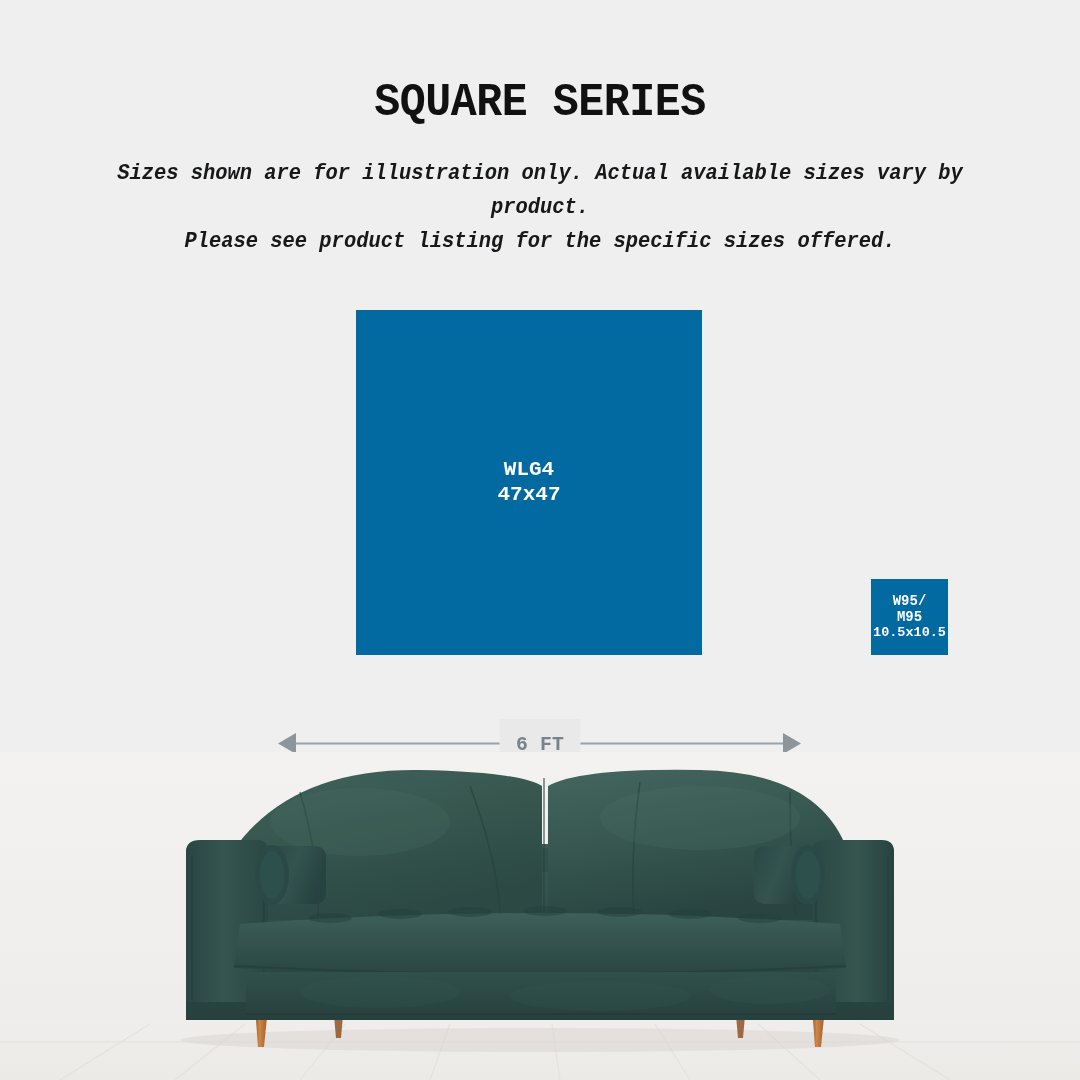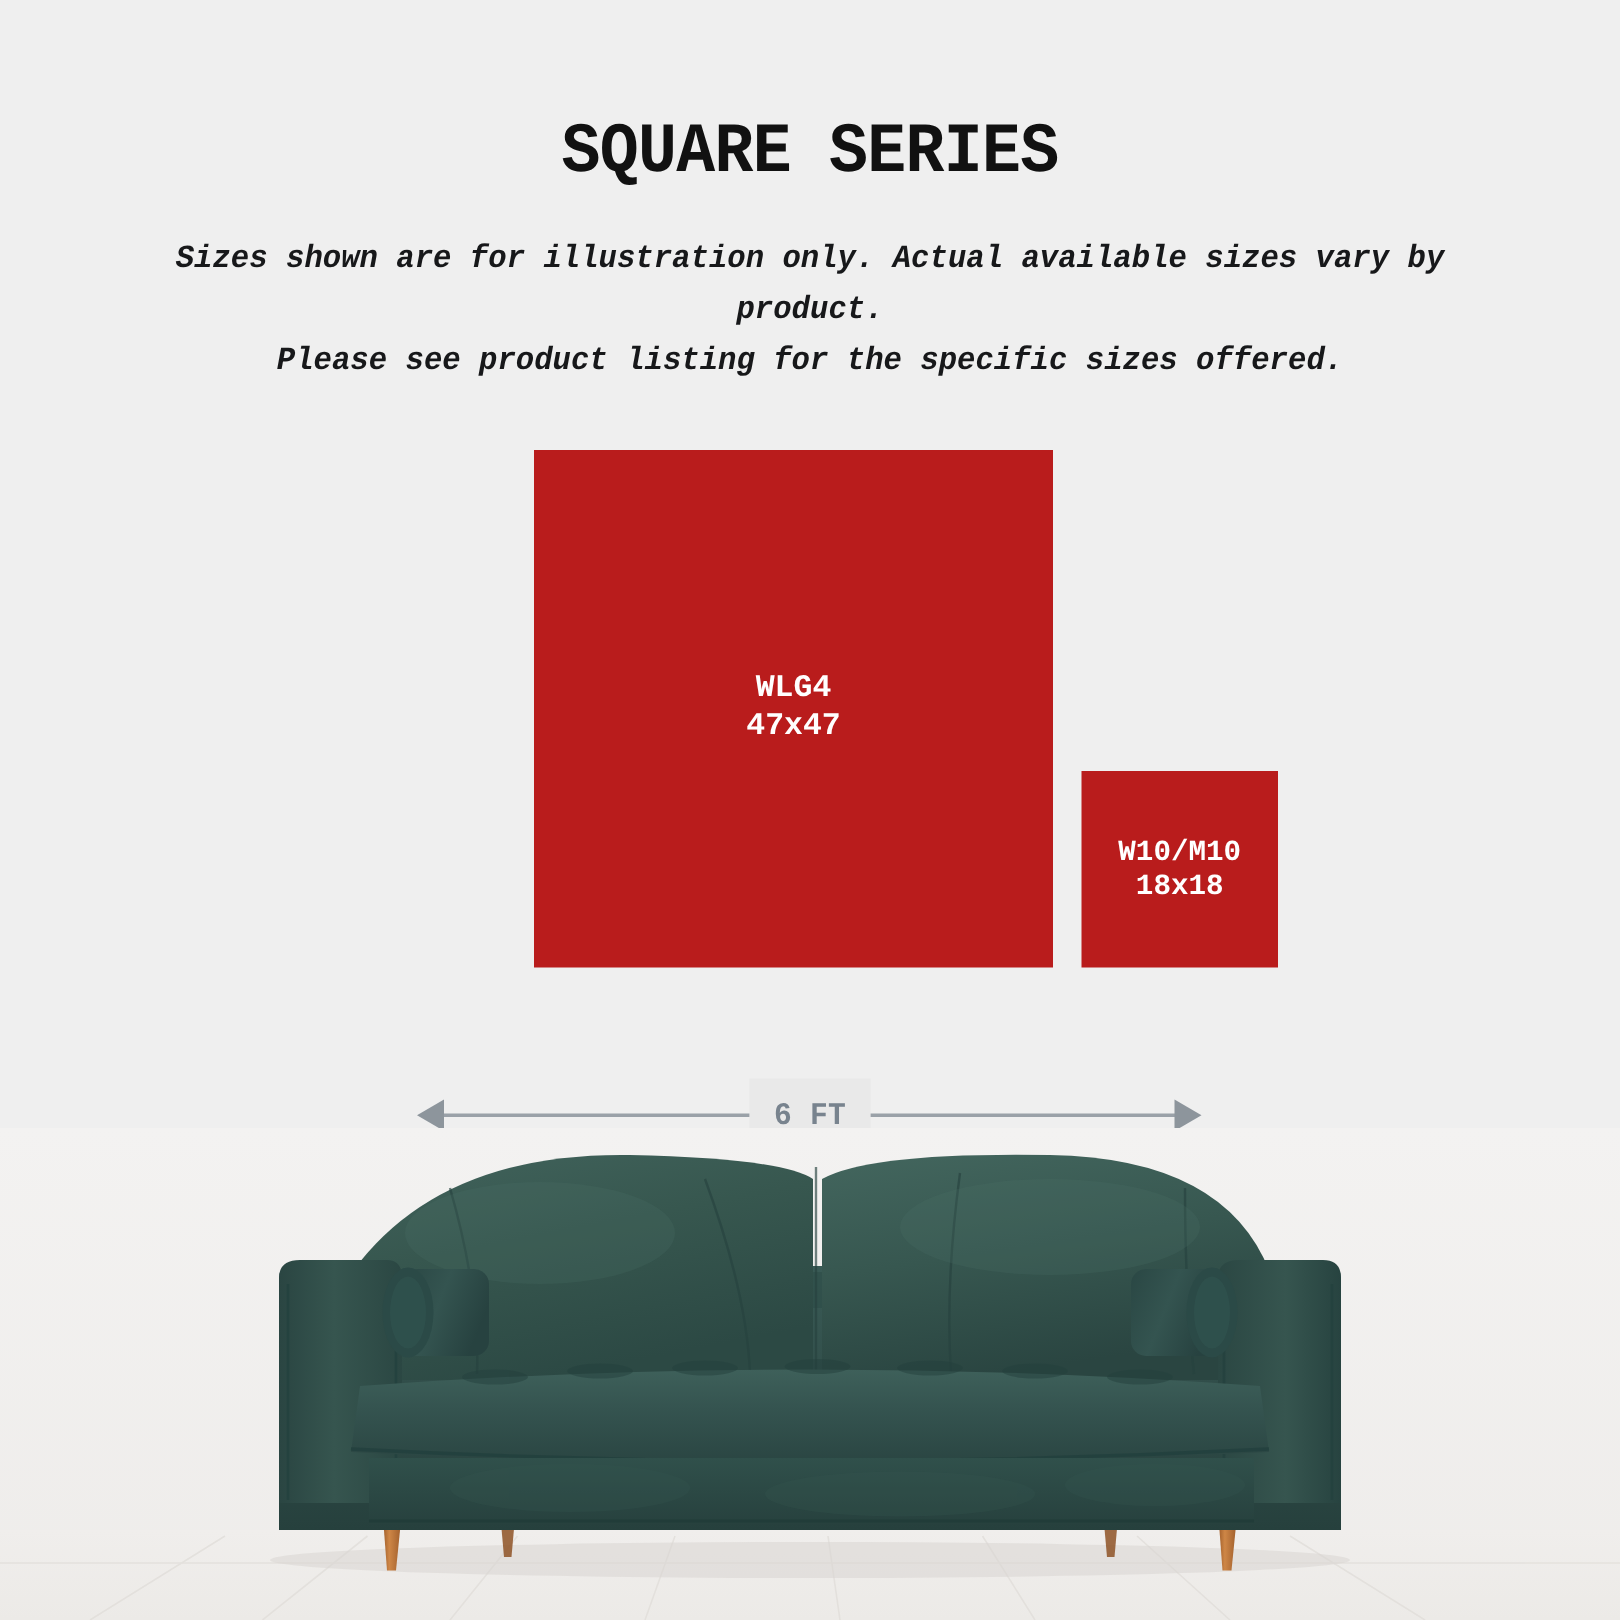--- a/index.html
+++ b/index.html
@@ -37,29 +37,30 @@
     font-weight:bold;
     line-height:34px;
     color:#17181a;
     transform:scaleX(0.95);
   }
   #subtitle .line { display:block; }
 
   
   .swatch {
     position:absolute;
-    background:#b91c1c;
+    background:#0369a1;
     display:flex;
     flex-direction:column;
     align-items:center;
     justify-content:center;
     color:#ffffff;
     text-align:center;
     line-height:1.16;
     font-weight:bold;
+    margin-top:10px;
   }
   .swatch .code { display:block; white-space:pre-line; }
   .swatch .dims { display:block; }
 
   #sw-wlg4 { left:356px; top:300px; width:346px; height:345px; font-size:21px; }
   #sw-w11  { left:135px; top:439px; width:203px; height:206px; font-size:21px; }
   #sw-w10  { left:721px; top:514px; width:131px; height:131px; font-size:19.5px; }
   #sw-w95  { left:871px; top:569px; width:77px;  height:76px;  font-size:14px; }
   #sw-w95 .dims { font-size:13.5px; }
 
@@ -90,25 +91,26 @@
     <span class="line">Sizes shown are for illustration only. Actual available sizes vary by product.</span>
     <span class="line">Please see product listing for the specific sizes offered.</span>
   </div>
 
   <div class="swatch" id="sw-wlg4">
     <span class="code">WLG4</span>
     <span class="dims">47x47</span>
   </div>
 
 
-  <div class="swatch" id="sw-w10">
-    <span class="code">W10/M10</span>
-    <span class="dims">18x18</span>
+
+  <div class="swatch" id="sw-w95">
+    <span class="code">W95/
+M95</span>
+    <span class="dims">10.5x10.5</span>
   </div>
-
 
   <svg id="dimension" viewBox="0 0 1080 52">
 
     <line x1="289" y1="25.5" x2="790" y2="25.5" stroke="#9aa1a8" stroke-width="2.2"></line>
 
     <polygon points="278,25.5 296,15 296,36" fill="#8d959c"></polygon>
 
     <polygon points="801,25.5 783,15 783,36" fill="#8d959c"></polygon>
   </svg>
 

